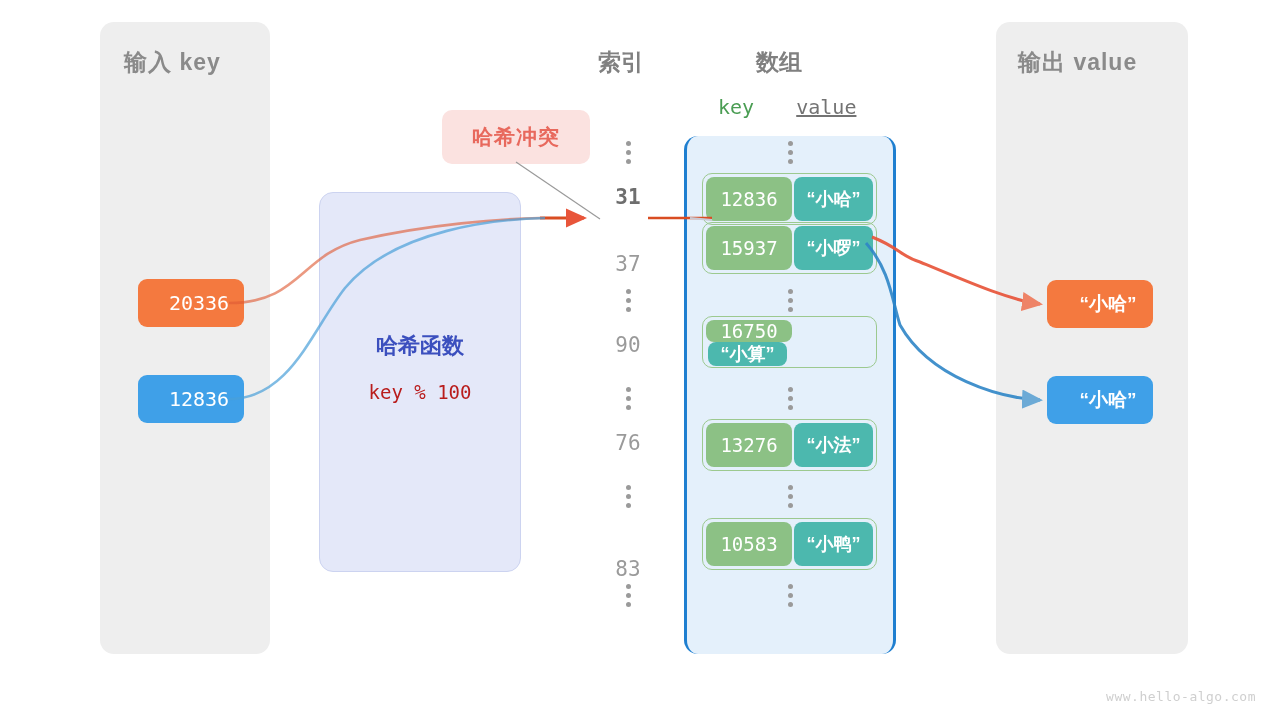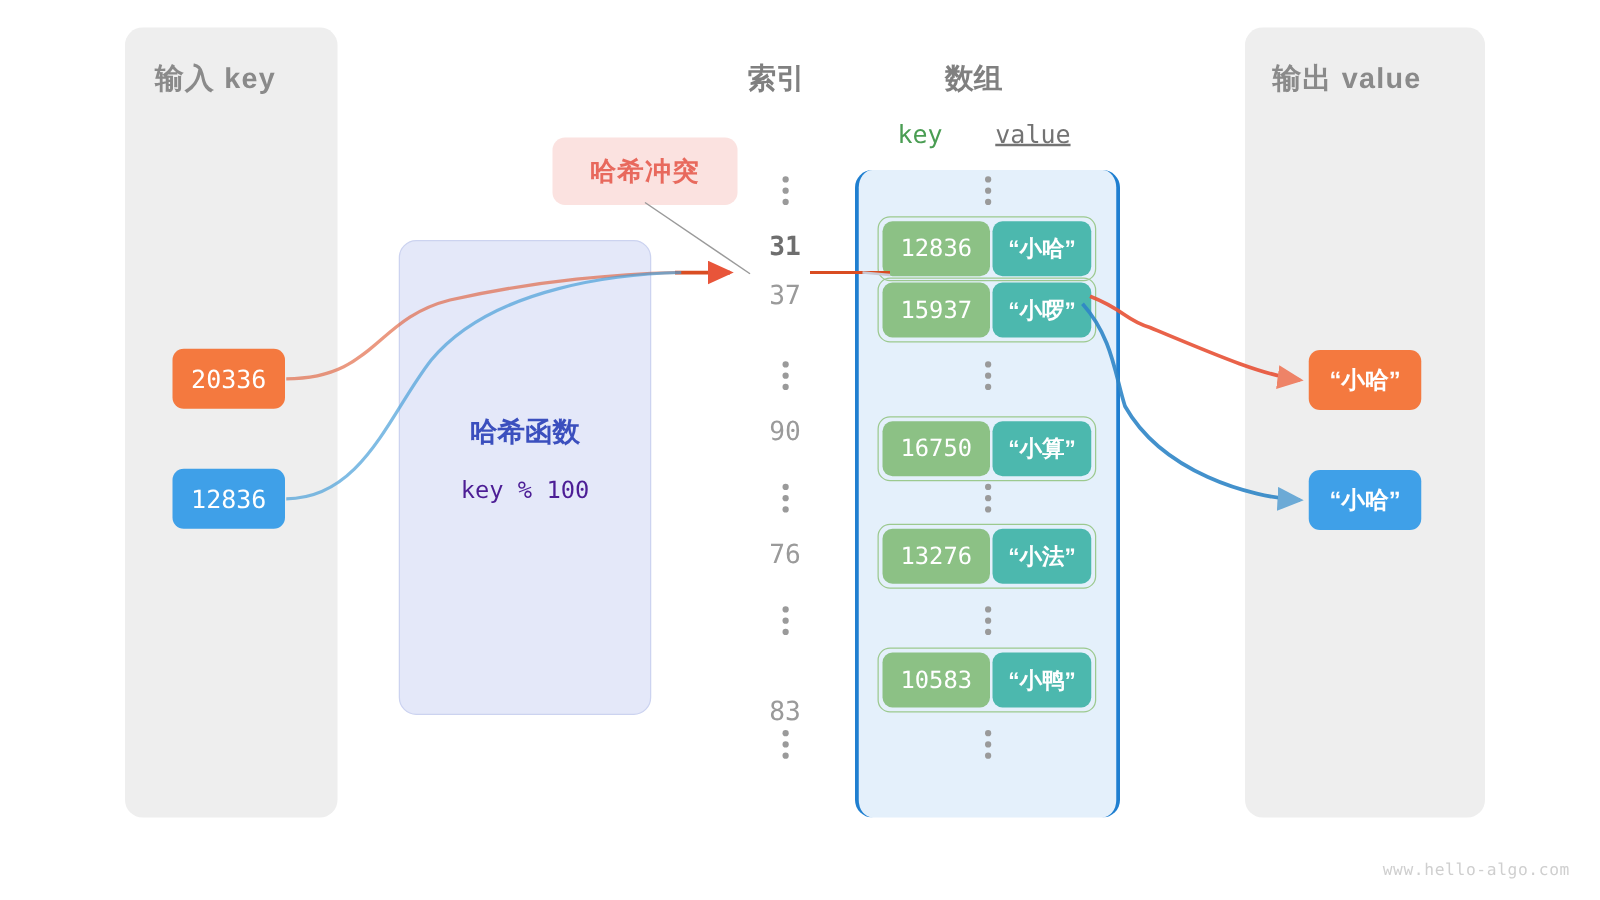--- a/index.html
+++ b/index.html
@@ -55,21 +55,21 @@
   }
   #hash-title{
     position:absolute;left:0;right:0;top:138px;
     text-align:center;
     font-size:22px;font-weight:bold;color:#3b4fbe;
   }
   #hash-formula{
     position:absolute;left:0;right:0;top:188px;
     text-align:center;
     font-family:"DejaVu Sans Mono","Liberation Mono",monospace;
-    font-size:19px;color:#4c1d95;
+    font-size:19px;color:#b91c1c;
   }
 
   
   #collision-box{
     position:absolute;left:442px;top:110px;width:148px;height:54px;
     background:#fbe2e0;border-radius:10px;
     display:flex;align-items:center;justify-content:center;
   }
   #collision-box span{
     font-size:21px;font-weight:bold;color:#e8695d;letter-spacing:1px;
@@ -78,20 +78,21 @@
   
   .chip{
     position:absolute;
     width:90px;height:48px;
     border-radius:9px;
     display:flex;align-items:center;justify-content:center;
     color:#ffffff;
     font-size:20px;
     font-family:"DejaVu Sans Mono","Liberation Mono",monospace;
     white-space:nowrap;
+    padding-left:16px;
   }
   .chip.val{font-family:"Liberation Sans","DejaVu Sans",sans-serif;font-size:19px;font-weight:bold;}
   .chip.orange{background:#f4793f;}
   .chip.blue{background:#3fa0e8;}
 
   
   .idx{
     position:absolute;
     width:70px;
     text-align:center;
@@ -205,37 +206,37 @@
       <div class="inner-dots" style="left: 770px; top: 137px;">
         <i></i>
         <i></i>
         <i></i>
       </div>
       <div class="idx hl" style="left: 593px; top: 185.2px;">31</div>
       <div class="bucket" style="left: 702px; top: 173.2px;">
         <div class="cell key">12836</div>
         <div class="cell value">“小哈”</div>
       </div>
-      <div class="idx" style="left: 593px; top: 224px;">37</div>
+      <div class="idx" style="left: 593px; top: 252px;">37</div>
       <div class="bucket" style="left: 702px; top: 222.4px;">
         <div class="cell key">15937</div>
         <div class="cell value">“小啰”</div>
       </div>
       <div class="dots" style="left: 593px; top: 284.6px;">
         <i></i>
         <i></i>
         <i></i>
       </div>
       <div class="inner-dots" style="left: 770px; top: 284.6px;">
         <i></i>
         <i></i>
         <i></i>
       </div>
       <div class="idx" style="left: 593px; top: 332.8px;">90</div>
-      <div class="bucket" style="left: 702px; top: 333px;">
+      <div class="bucket" style="left: 702px; top: 316px; flex-direction: column;">
         <div class="cell key">16750</div>
         <div class="cell value">“小算”</div>
       </div>
       <div class="dots" style="left: 593px; top: 383px;">
         <i></i>
         <i></i>
         <i></i>
       </div>
       <div class="inner-dots" style="left: 770px; top: 383px;">
         <i></i>

